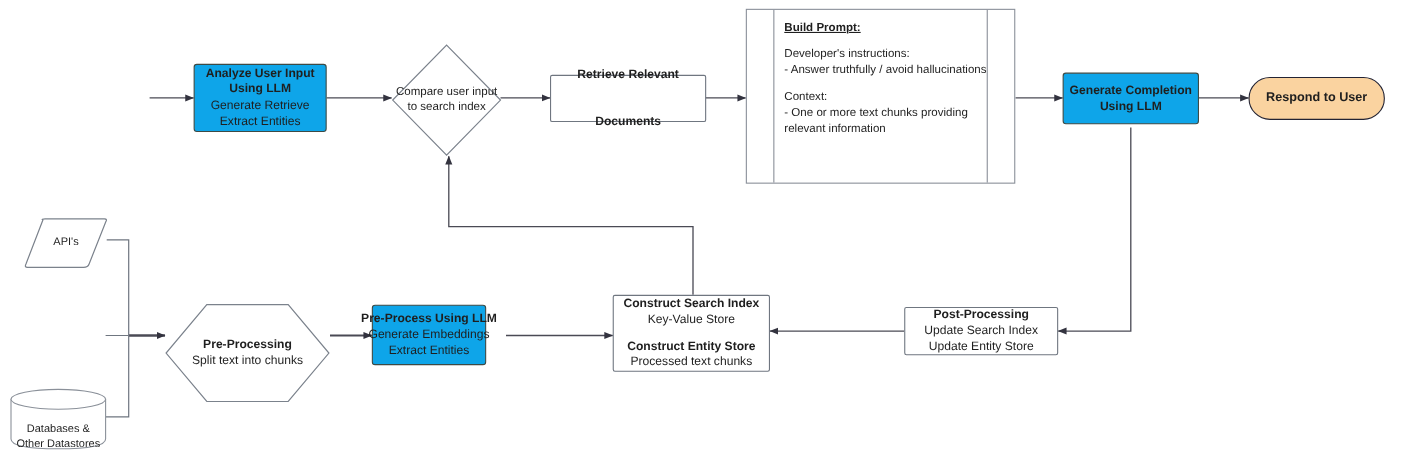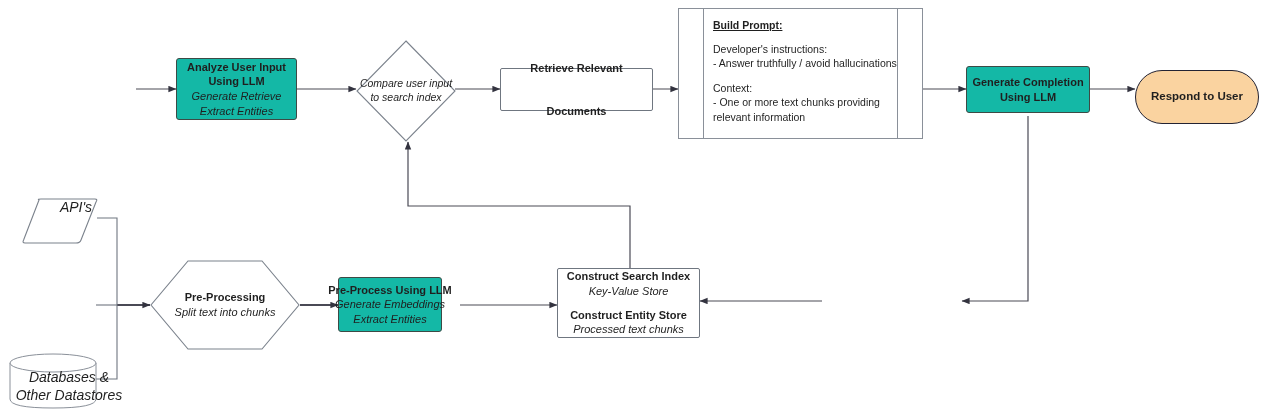--- a/index.html
+++ b/index.html
@@ -30,33 +30,33 @@
     display: flex;
     flex-direction: column;
     align-items: center;
     justify-content: center;
     text-align: center;
     color: #1f1f1f;
     z-index: 2;
   }
   .ln { display: block; line-height: 1.32; white-space: nowrap; }
   .b { font-weight: bold; }
-  .n { font-weight: normal; font-style: italic; }
+  .n { font-weight: normal; }
 
   
   .terminator {
     background: #fad3a0;
     border: 1.6px solid #232333;
     border-radius: 999px;
     font-size: 11.5px;
     font-weight: bold;
   }
   
   .proc-green {
-    background: #14b8a6;
+    background: #0ea5e9;
     border: 1.6px solid #3d4a45;
     border-radius: 3px;
     font-size: 11px;
   }
   
   .proc-plain {
     background: #ffffff;
     border: 1.1px solid #6f7680;
     border-radius: 2px;
     font-size: 11px;
@@ -114,25 +114,25 @@
     position: absolute; left: 0; top: 0;
     width: 100%; height: 100%;
     display: flex; flex-direction: column;
     align-items: center; justify-content: center;
     text-align: center; font-size: 11px; color: #1f1f1f;
   }
   
   .shape-wrap { position: absolute; z-index: 2; }
   .shape-wrap svg { position: absolute; left: 0; top: 0; }
   .shape-label {
-    position: absolute; left: 16px; top: 0;
+    position: absolute; left: 0; top: 0;
     width: 100%; height: 100%;
     display: flex; flex-direction: column;
-    align-items: center; 
-    text-align: center; font-size: 14px; color: #1f1f1f;
+    align-items: center; justify-content: center;
+    text-align: center; font-size: 10px; color: #1f1f1f;
   }
 </style>
 </head>
 <body>
 
 <div id="canvas">
 
   <svg id="edges" viewBox="0 0 1280 413" xmlns="http://www.w3.org/2000/svg">
     <defs>
       <marker id="arw" markerWidth="9" markerHeight="9" refX="7.6" refY="3.2" orient="auto" markerUnits="userSpaceOnUse">
@@ -186,26 +186,26 @@
   <div class="diamond-wrap" style="left:356px; top:40px; width:100px; height:102px;">
     <svg width="100" height="102" viewBox="0 0 100 102" xmlns="http://www.w3.org/2000/svg">
       <polygon points="50,1 99,51 50,101 1,51" fill="#ffffff" stroke="#7b828c" stroke-width="1.1"></polygon>
     </svg>
     <div class="diamond-label">
       <span class="ln n">Compare user input</span>
       <span class="ln n">to search index</span>
     </div>
   </div>
 
-  <div class="node proc-plain" style="left:500px; top:68px; width:153px; height:43px;gap:28px;">
+  <div class="node proc-plain" style="left:500px; top:68px; width:142px; height:43px;gap:28px;">
     <span class="ln b">Retrieve Relevant</span>
     <span class="ln b">Documents</span>
   </div>
 
-  <div class="node predef" style="left:678px; top:8px; width:245px; height:131px;">
+  <div class="node predef" style="left:678px; top:8px; width:245px; height:159px;">
     <span class="bars-l"></span>
     <span class="bars-r"></span>
     <div class="body">
       <span class="ttl">Build Prompt:</span>
       <span class="para">
         <span class="ln">Developer's instructions:</span>
         <span class="ln">- Answer truthfully / avoid hallucinations</span>
       </span>
       <span class="para">
         <span class="ln">Context:</span>
@@ -213,21 +213,21 @@
         <span class="ln">relevant information</span>
       </span>
     </div>
   </div>
 
   <div class="node proc-green" style="left:966px; top:66px; width:124px; height:47px;">
     <span class="ln b">Generate Completion</span>
     <span class="ln b">Using LLM</span>
   </div>
 
-  <div class="node terminator" style="left:1135px; top:70px; width:124px; height:54px;">
+  <div class="node terminator" style="left:1135px; top:70px; width:124px; height:39px;">
     <span class="ln b">Respond to User</span>
   </div>
 
   <div class="shape-wrap" style="left:22px; top:198px; width:76px; height:46px;">
     <svg width="76" height="46" viewBox="0 0 76 46" xmlns="http://www.w3.org/2000/svg">
       <path d="M17,2 Q15,1 19,1 L73,1 Q76,1 74,4 L59,42 Q58,45 54,45 L3,45 Q0,45 1.6,42 Z" fill="#ffffff" stroke="#7b828c" stroke-width="1.1" stroke-linejoin="round"></path>
     </svg>
     <div class="shape-label">
       <span class="ln n">API's</span>
     </div>
@@ -238,21 +238,21 @@
     <svg width="90" height="58" viewBox="0 0 90 58" xmlns="http://www.w3.org/2000/svg">
       <path d="M2,11 V47 Q2,56 45,56 Q88,56 88,47 V11 Z" fill="#ffffff" stroke="#8a9099" stroke-width="1"></path>
       <ellipse cx="45" cy="11" rx="43" ry="9" fill="#ffffff" stroke="#8a9099" stroke-width="1"></ellipse>
     </svg>
     <div class="shape-label" style="padding-top:16px;">
       <span class="ln n">Databases &amp;</span>
       <span class="ln n">Other Datastores</span>
     </div>
   </div>
 
-  <div class="hex-wrap" style="left:150px; top:260px; width:150px; height:90px;">
+  <div class="hex-wrap" style="left:150px; top:276px; width:150px; height:90px;">
     <svg width="150" height="90" viewBox="0 0 150 90" xmlns="http://www.w3.org/2000/svg">
       <polygon points="38,1 112,1 149,45 112,89 38,89 1,45" fill="#ffffff" stroke="#7b828c" stroke-width="1.1"></polygon>
     </svg>
     <div class="hex-label">
       <span class="ln b">Pre-Processing</span>
       <span class="ln n">Split text into chunks</span>
     </div>
   </div>
 
   <div class="node proc-green" style="left:338px; top:277px; width:104px; height:55px;">
@@ -261,14 +261,19 @@
     <span class="ln n">Extract Entities</span>
   </div>
 
   <div class="node proc-plain" style="left:557px; top:268px; width:143px; height:70px;">
     <span class="ln b">Construct Search Index</span>
     <span class="ln n">Key-Value Store</span>
     <span class="ln b" style="margin-top:9px;">Construct Entity Store</span>
     <span class="ln n">Processed text chunks</span>
   </div>
 
+  <div class="node proc-plain" style="left:822px; top:279px; width:140px; height:44px;">
+    <span class="ln b">Post-Processing</span>
+    <span class="ln n">Update Search Index</span>
+    <span class="ln n">Update Entity Store</span>
+  </div>
 
 </div>
 
 </body></html>

